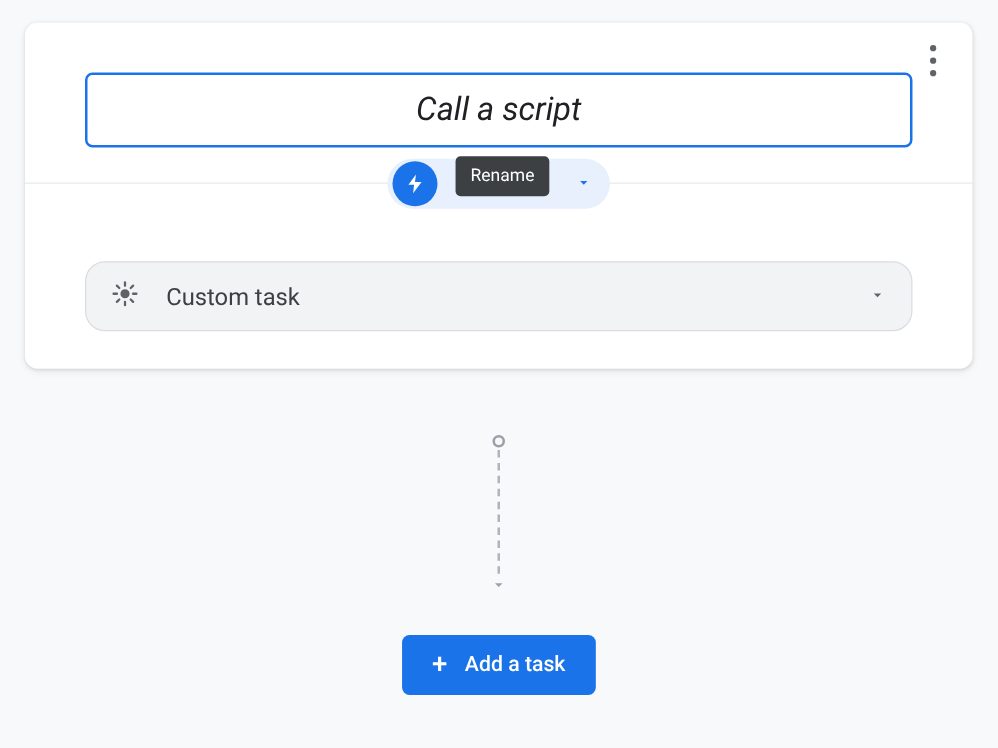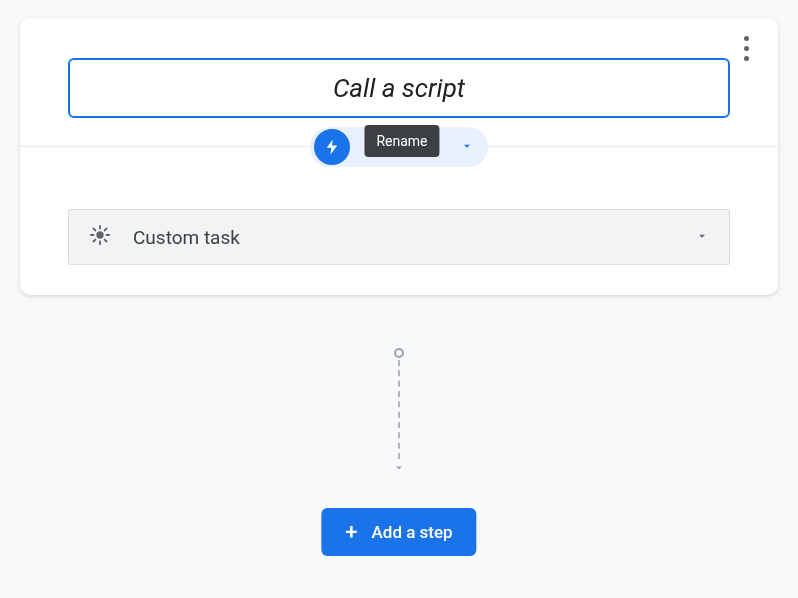--- a/index.html
+++ b/index.html
@@ -108,21 +108,21 @@
       white-space: nowrap;
       z-index: 5;
     }
     .task-area {
       padding: 42px 48px 0 48px;
     }
     .task-select {
       width: 100%;
       height: 56px;
       border: 1px solid #dadce0;
-      border-radius: 2px;
+      border-radius: 16px;
       background: #f1f3f4;
       display: flex;
       align-items: center;
       padding: 0 20px;
       gap: 22px;
       cursor: pointer;
     }
     .gear-icon svg { width: 22px; height: 22px; }
     .task-label {
       flex: 1;
@@ -234,14 +234,14 @@
   <div class="connector-line"></div>
   <span class="connector-arrow">
     <svg viewBox="0 0 24 24">
         <path d="M6 9 L12 15 L18 9 Z" fill="#9aa0a6"></path>
       </svg>
   </span>
 </div>
 
 <button class="add-step-btn">
   <span class="plus-icon">+</span>
-  <span>Add a step</span>
+  <span>Add a task</span>
 </button>
 
 </body></html>

